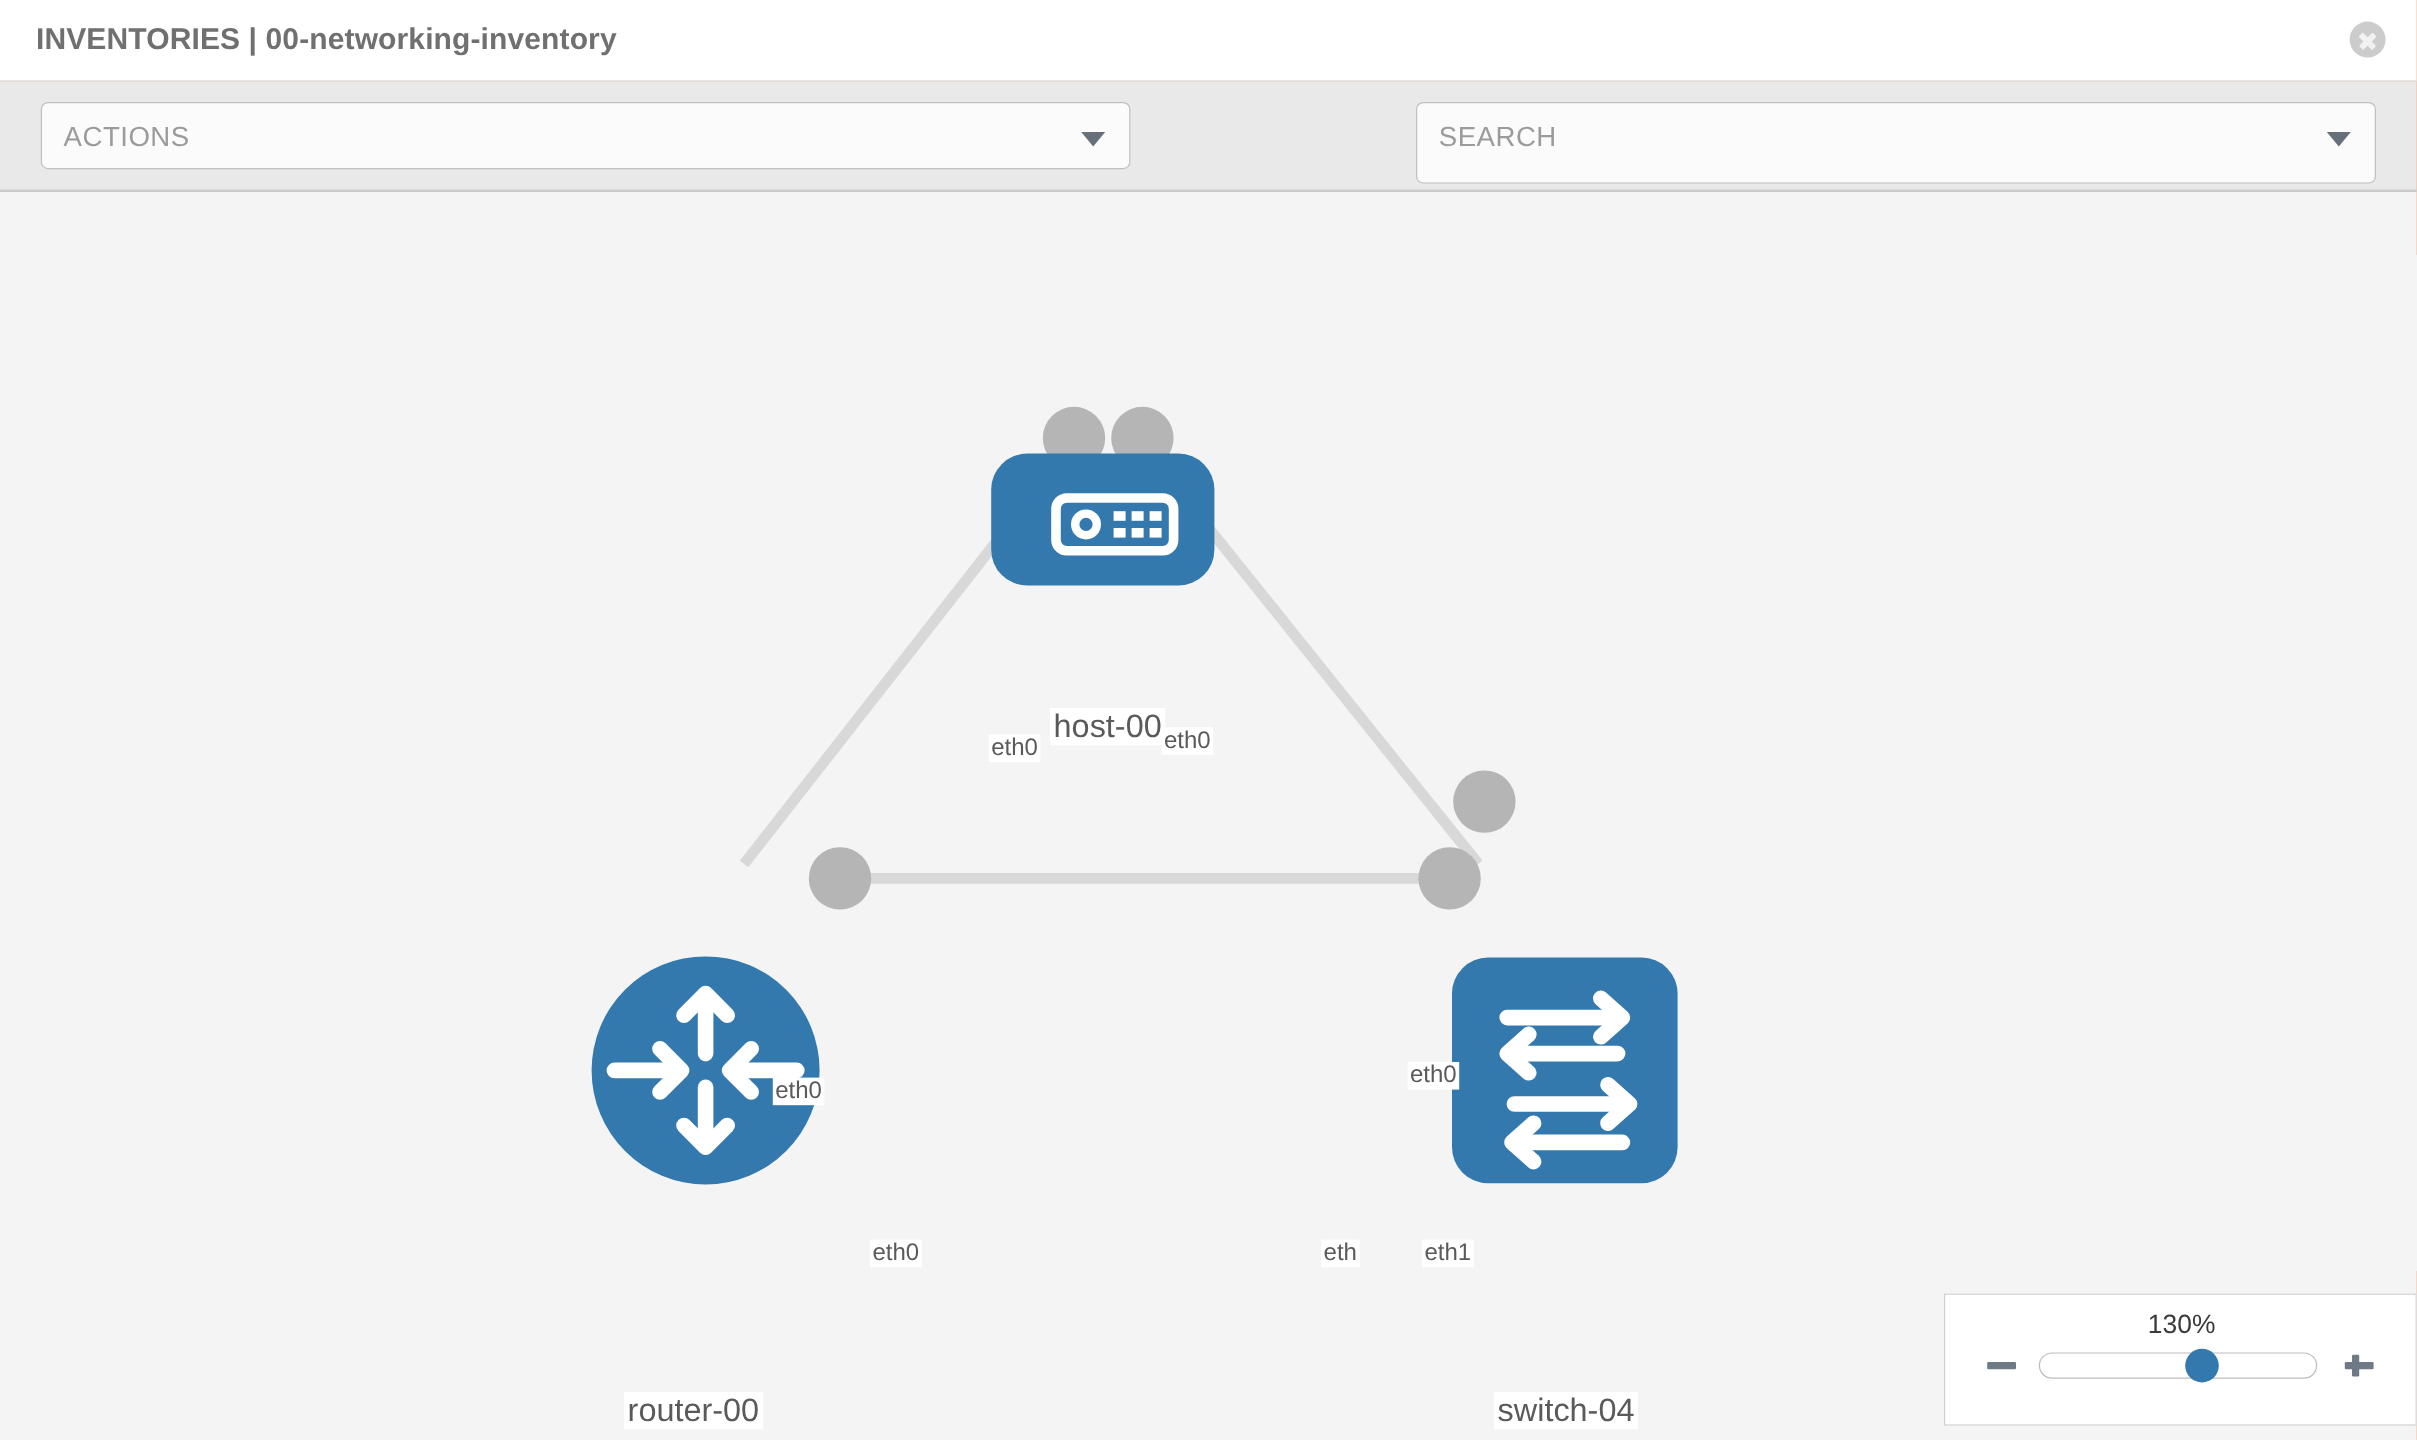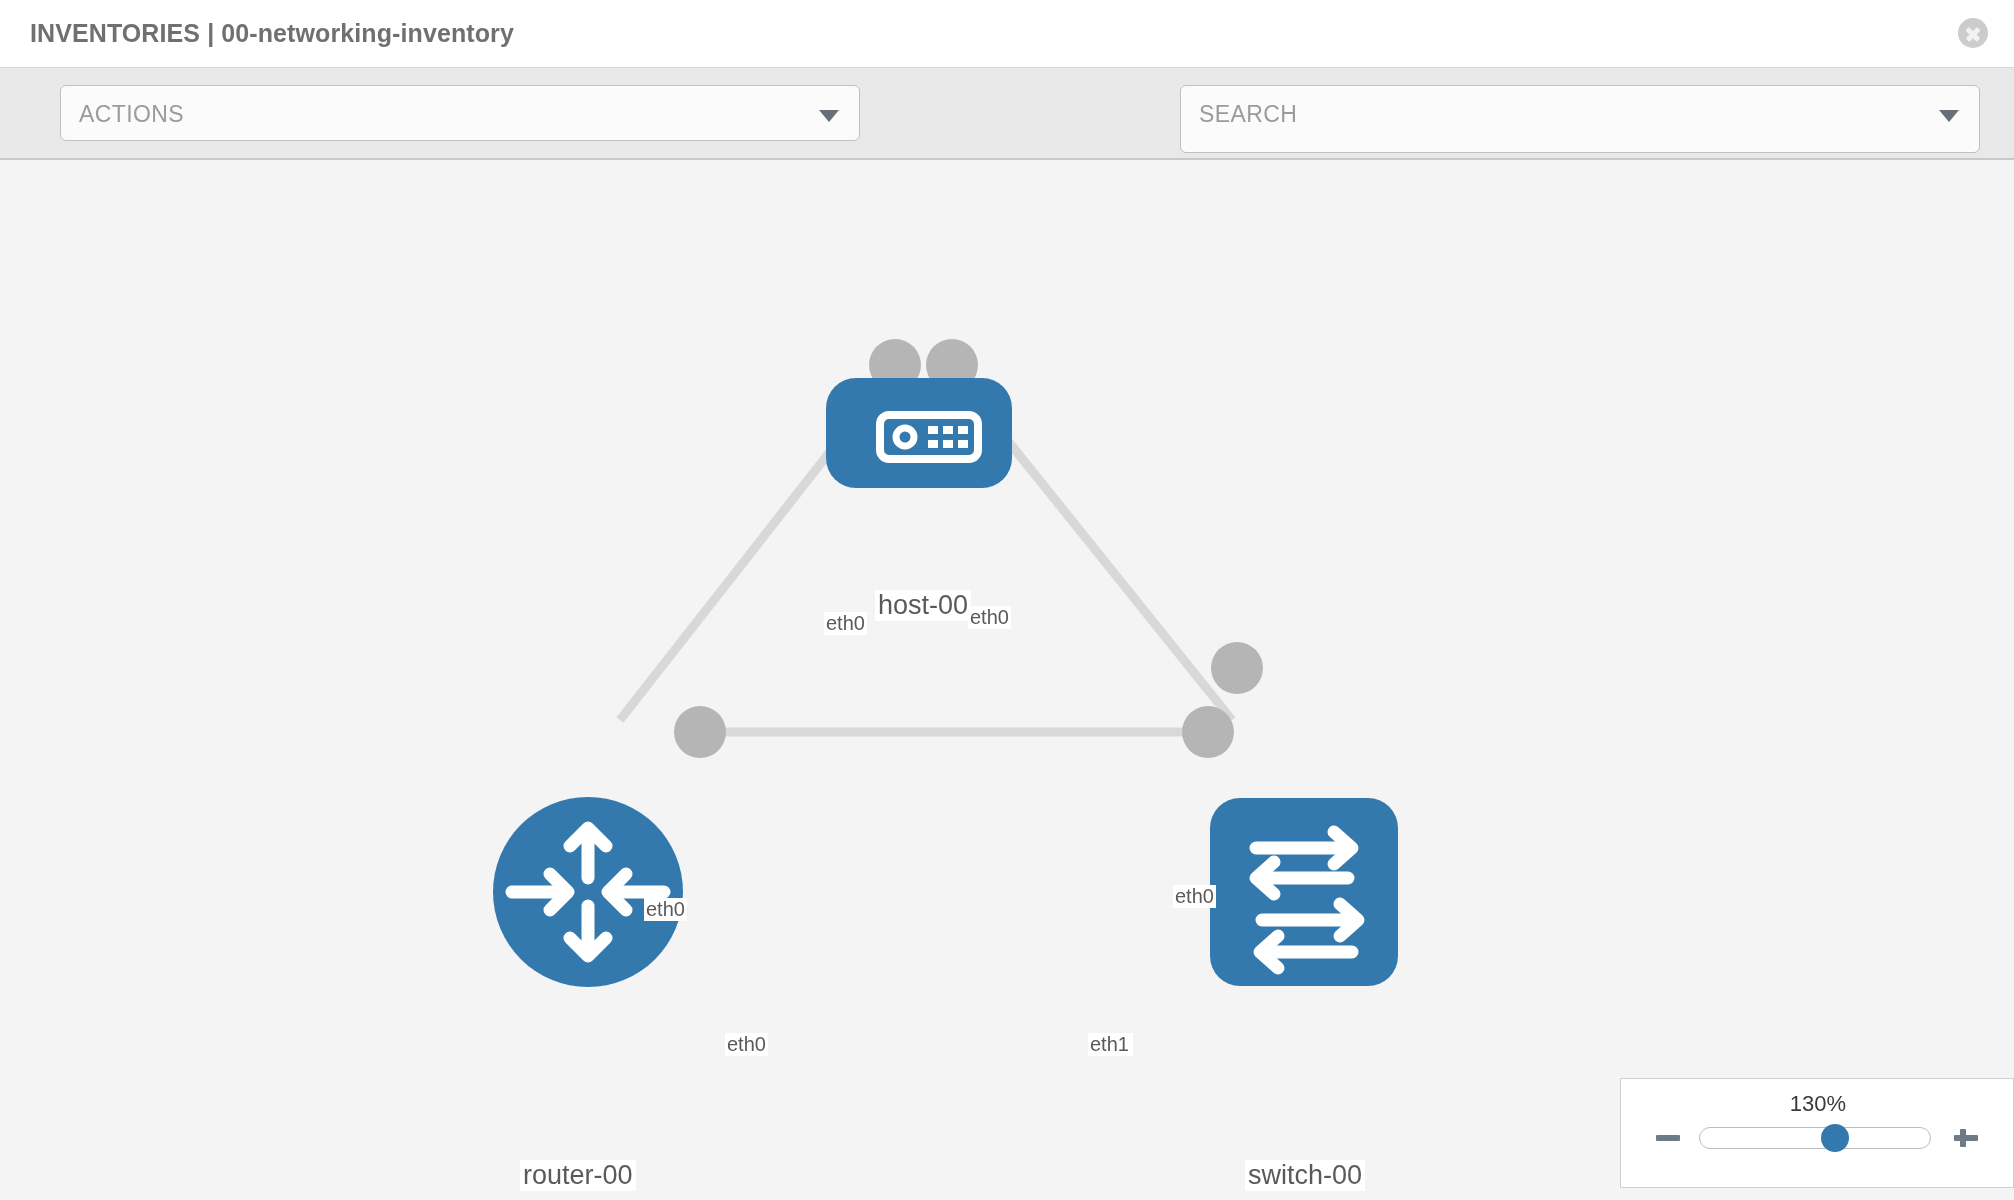--- a/index.html
+++ b/index.html
@@ -71,28 +71,27 @@
     width: 2014px;
     height: 92px;
     background: #e9e9e9;
     border-bottom: 2px solid #c9c9c9;
     box-sizing: border-box;
   }
   .actions-select {
     position: absolute;
     left: 34px;
     top: 17px;
-    width: 800px;
+    width: 908px;
     height: 56px;
     background: #fbfbfb;
     border: 1px solid #c0c0c0;
     border-radius: 6px;
     box-sizing: border-box;
     cursor: pointer;
-    margin-left: 26px;
   }
   .actions-select .label {
     position: absolute;
     left: 18px;
     top: 15px;
     font-size: 23px;
     color: #9b9b9b;
     letter-spacing: 0.4px;
   }
   .caret {
@@ -346,35 +345,35 @@
           <line x1="1352" y1="792" x2="1262" y2="792"></line>
           <polyline points="1278,776 1260,792 1278,808" stroke-linejoin="round"></polyline>
         </g>
       </g>
     </svg>
 
     <div class="node-label" style="left:875px; top:430px;">host-00</div>
 
     <div class="node-label" style="left:520px; top:1000px;">router-00</div>
 
-    <div class="node-label" style="left:1245px; top:1000px;">switch-00</div>
+    <div class="node-label" style="left:1245px; top:1000px;">switch-04</div>
 
     <div class="iface-label" style="left:824px; top:452px;">eth0</div>
 
     <div class="iface-label" style="left:968px; top:446px;">eth0</div>
 
     <div class="iface-label" style="left:644px; top:738px;">eth0</div>
 
     <div class="iface-label" style="left:1173px; top:725px;">eth0</div>
 
     <div class="iface-label" style="left:725px; top:873px;">eth0</div>
 
     <div class="iface-label" style="left:1101px; top:873px;">eth</div>
 
-    <div class="iface-label" style="left:1088px; top:873px;">eth1</div>
+    <div class="iface-label" style="left:1185px; top:873px;">eth1</div>
   </div>
 
   <div class="zoom-panel">
     <div class="zoom-value">130%</div>
     <div class="zoom-minus"></div>
     <div class="zoom-track"></div>
     <div class="zoom-thumb" id="zoomThumb" style="left: 200.4px;"></div>
     <div class="zoom-plus"></div>
   </div>
 

